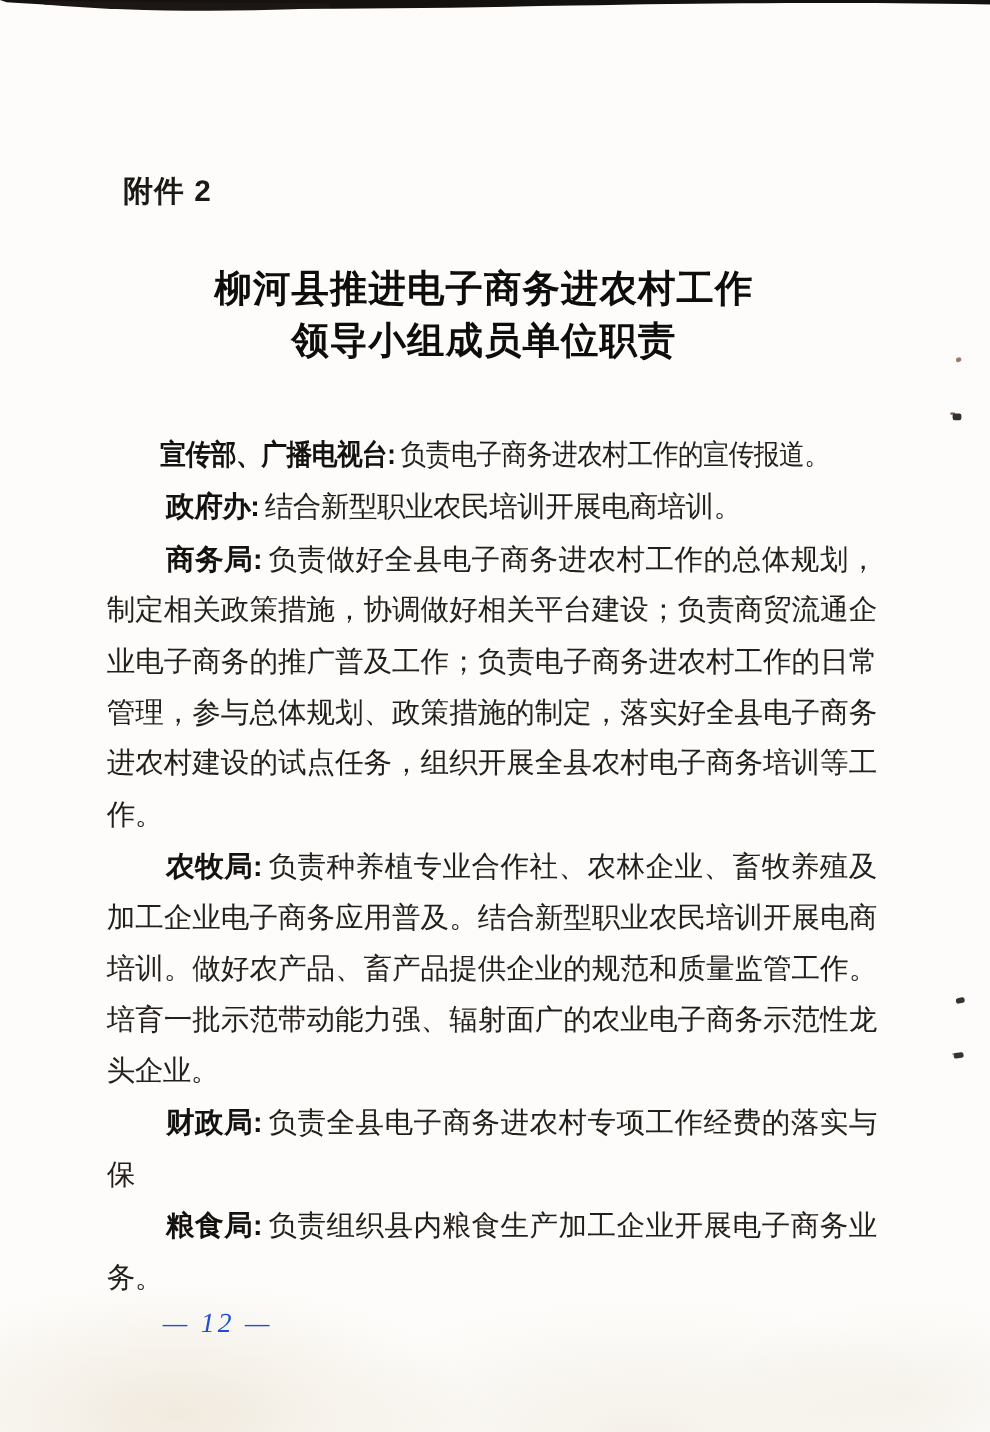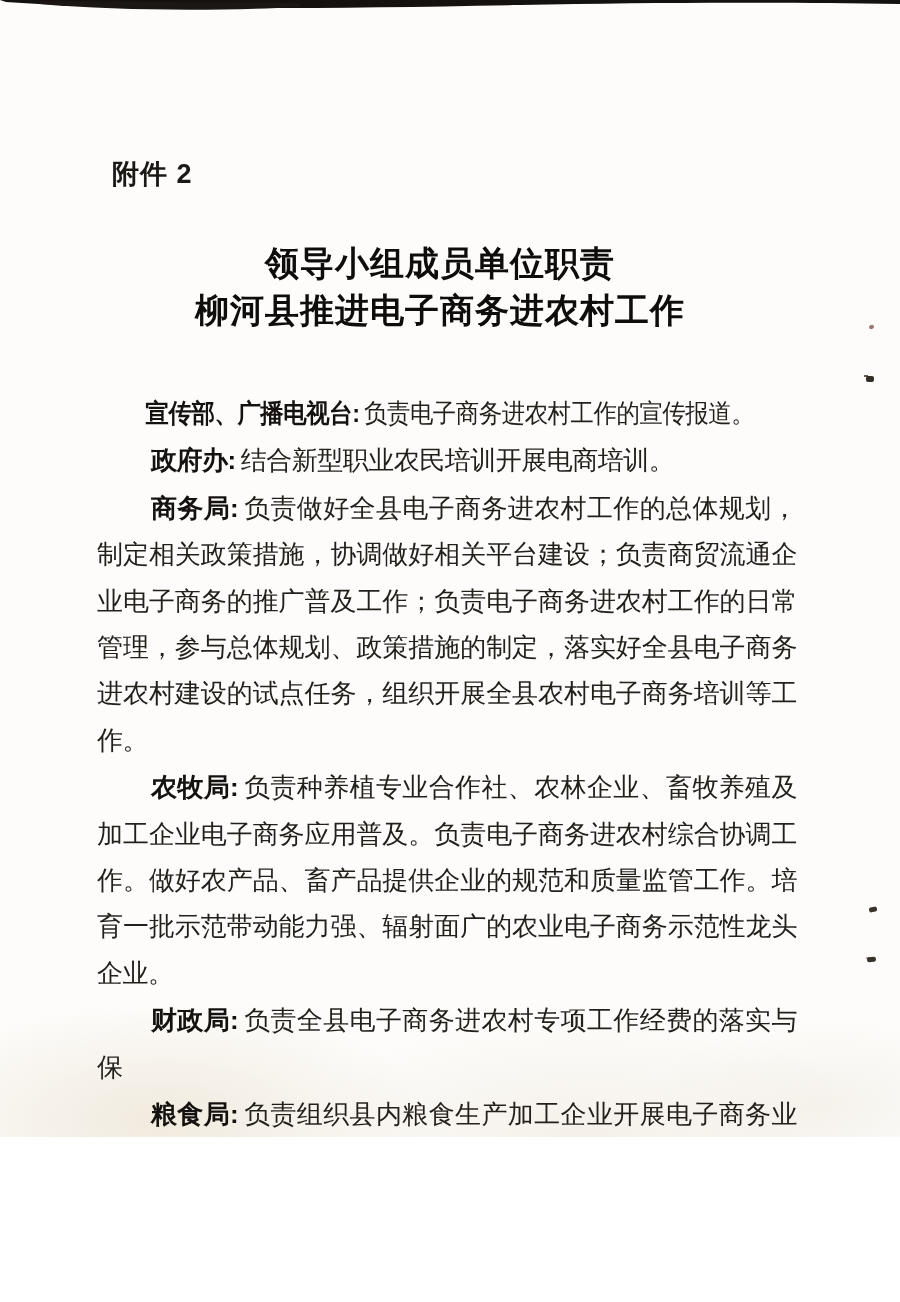--- a/index.html
+++ b/index.html
@@ -3,21 +3,21 @@
 <meta charset="utf-8">
 <style>
   html, body {
     margin: 0;
     padding: 0;
     background: #ffffff;
   }
   .page {
     position: relative;
     width: 900px;
-    height: 1137px;
+    height: 1302px;
     background: #fdfcfa;
     overflow: hidden;
     font-family: "Liberation Serif", serif;
   }
   
   .paper-texture {
     position: absolute;
     left: 0; right: 0; bottom: 0;
     height: 420px;
     pointer-events: none;
@@ -112,29 +112,29 @@
   <div class="paper-texture"></div>
 
   <svg class="scan-top-edge" viewBox="0 0 900 14" preserveAspectRatio="none">
     <path d="M 6 2 C 120 10, 320 9, 520 5 C 650 2.5, 760 2, 900 4 L 900 0 L 0 0 Z" fill="#15110e"></path>
     <path d="M 40 4 C 120 11, 220 11, 300 7 L 300 3 L 40 1 Z" fill="#1c1714"></path>
   </svg>
 
   <div class="attachment-label">附件 2</div>
 
   <div class="doc-title">
+    <div>柳河县推进电子商务进农村工作</div>
     <div>领导小组成员单位职责</div>
-    <div>柳河县推进电子商务进农村工作</div>
   </div>
 
   <div class="body-text">
     <p class="squeeze"><span class="para-label">宣传部、广播电视台:</span><span>负责电子商务进农村工作的宣传报道。</span></p>
     <p><span class="para-label">政府办:</span><span>结合新型职业农民培训开展电商培训。</span></p>
     <p><span class="para-label">商务局:</span><span>负责做好全县电子商务进农村工作的总体规划，制定相关政策措施，协调做好相关平台建设；负责商贸流通企业电子商务的推广普及工作；负责电子商务进农村工作的日常管理，参与总体规划、政策措施的制定，落实好全县电子商务进农村建设的试点任务，组织开展全县农村电子商务培训等工作。</span></p>
-    <p><span class="para-label">农牧局:</span><span>负责种养植专业合作社、农林企业、畜牧养殖及加工企业电子商务应用普及。负责电子商务进农村综合协调工作。做好农产品、畜产品提供企业的规范和质量监管工作。培育一批示范带动能力强、辐射面广的农业电子商务示范性龙头企业。</span></p>
+    <p><span class="para-label">农牧局:</span><span>负责种养植专业合作社、农林企业、畜牧养殖及加工企业电子商务应用普及。结合新型职业农民培训开展电商培训。做好农产品、畜产品提供企业的规范和质量监管工作。培育一批示范带动能力强、辐射面广的农业电子商务示范性龙头企业。</span></p>
     <p><span class="para-label">财政局:</span><span>负责全县电子商务进农村专项工作经费的落实与保</span></p>
     <p><span class="para-label">粮食局:</span><span>负责组织县内粮食生产加工企业开展电子商务业务。</span></p>
   </div>
 
   <div class="page-number">— 12 —</div>
 
   <div class="speck speck-1"></div>
   <div class="speck speck-2"></div>
   <div class="speck speck-3"></div>
   <div class="speck speck-4"></div>

